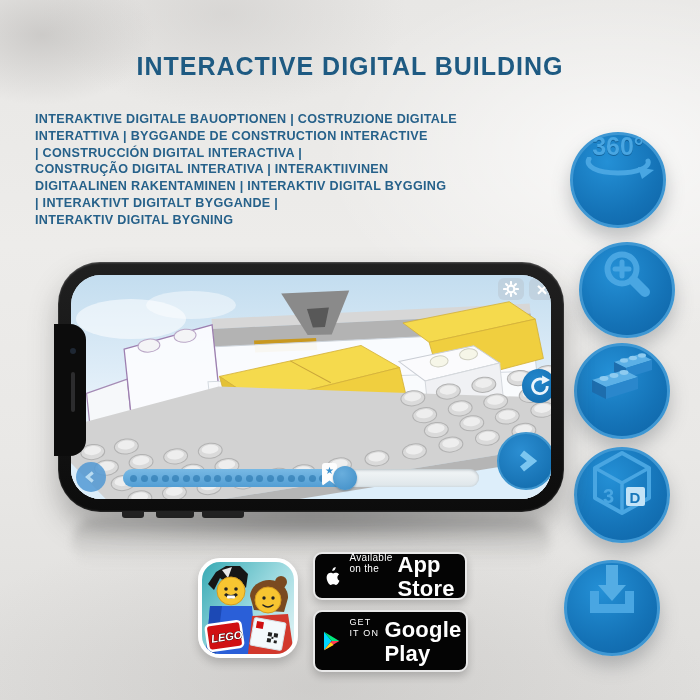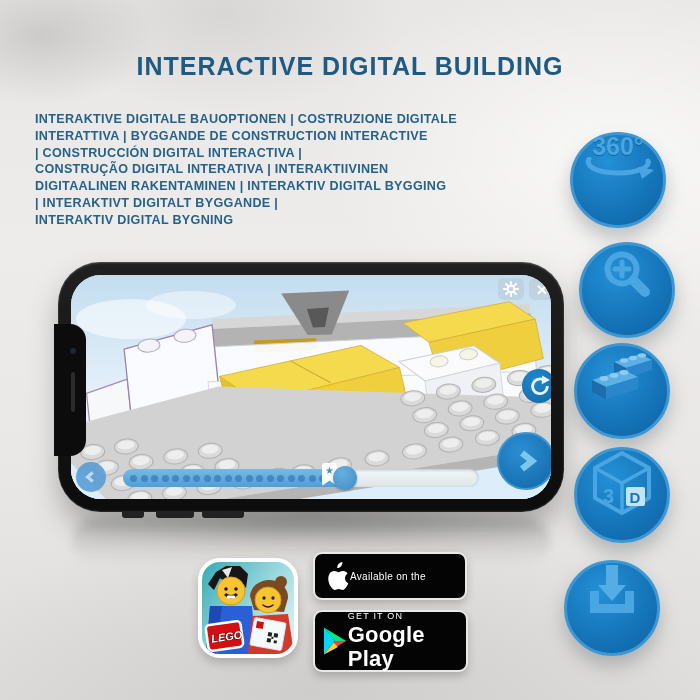--- a/index.html
+++ b/index.html
@@ -81,21 +81,21 @@
     background:radial-gradient(circle at 38% 32%, #69aedd, #3f8dc6);box-shadow:0 1px 2px rgba(30,70,100,.4);}
   
   .lego-icon{position:absolute;left:198px;top:558px;width:100px;height:100px;border-radius:22px;
     border:4px solid #fff;overflow:hidden;
     background:linear-gradient(125deg,#37aab4 0%,#9fdbe1 55%,#e8f6f7 100%);
     box-shadow:0 5px 10px rgba(0,0,0,.18);}
   .badge{position:absolute;left:313px;background:#040404;border:2px solid #e9e9e9;border-radius:9px;
     display:flex;align-items:center;color:#fff;box-shadow:0 4px 8px rgba(0,0,0,.2);}
   .badge-appstore{top:552px;width:154px;height:48px;padding-left:9px;}
   .badge-gplay{top:610px;width:155px;height:62px;padding-left:9px;}
-  .badge .txt{display:flex;flex-direction:column;justify-content:flex-end;}
+  .badge .txt{display:flex;flex-direction:row;margin-left:9px;justify-content:flex-end;}
   .badge .tag{font-size:10px;letter-spacing:.3px;line-height:11px;}
   .badge-gplay .tag{font-size:9px;letter-spacing:1.2px;}
   .badge .name{font-size:22px;font-weight:bold;line-height:24px;letter-spacing:.2px;margin-top:1px;}
 </style>
 </head>
 <body>
 
 <div class="stage">
 
   <div class="title">INTERACTIVE DIGITAL BUILDING</div>
@@ -407,20 +407,21 @@
     </svg>
   </div>
 
   <div class="badge badge-appstore">
     <svg width="26" height="30" viewBox="0 0 24 28">
       <path d="M15.8,4.9 c0.8,-1 1.4,-2.4 1.2,-3.9 c-1.2,0.1 -2.7,0.8 -3.5,1.8 c-0.8,0.9 -1.5,2.4 -1.3,3.8 c1.4,0.1 2.8,-0.7 3.6,-1.7 Z" fill="#fff"></path>
       <path d="M19.5,16.2 c0,-3 2.4,-4.4 2.5,-4.5 c-1.4,-2 -3.5,-2.3 -4.2,-2.3 c-1.8,-0.2 -3.5,1 -4.4,1 c-0.9,0 -2.3,-1 -3.8,-1 c-2,0 -3.8,1.2 -4.8,2.9 c-2,3.6 -0.5,8.9 1.5,11.8 c1,1.4 2.1,3 3.6,2.9 c1.4,-0.1 2,-0.9 3.7,-0.9 c1.7,0 2.2,0.9 3.8,0.9 c1.6,0 2.6,-1.5 3.5,-2.9 c1.1,-1.6 1.6,-3.2 1.6,-3.3 c0,-0.1 -3,-1.2 -3,-4.6 Z" fill="#fff"></path>
     </svg>
     <div class="txt">
       <span class="tag">Available on the</span>
+      <span class="name">App Store</span>
     </div>
   </div>
 
   <div class="badge badge-gplay">
     <svg width="26" height="30" viewBox="0 0 30 34">
       <polygon points="0,0 0,34 14,17" fill="#00d7fe"></polygon>
       <polygon points="0,0 28,17 14,17" fill="#00e97d"></polygon>
       <polygon points="0,34 28,17 14,17" fill="#ff3a54"></polygon>
       <polygon points="0,34 12.3,19.1 17.6,24.5" fill="#ffd11a"></polygon>
     </svg>

